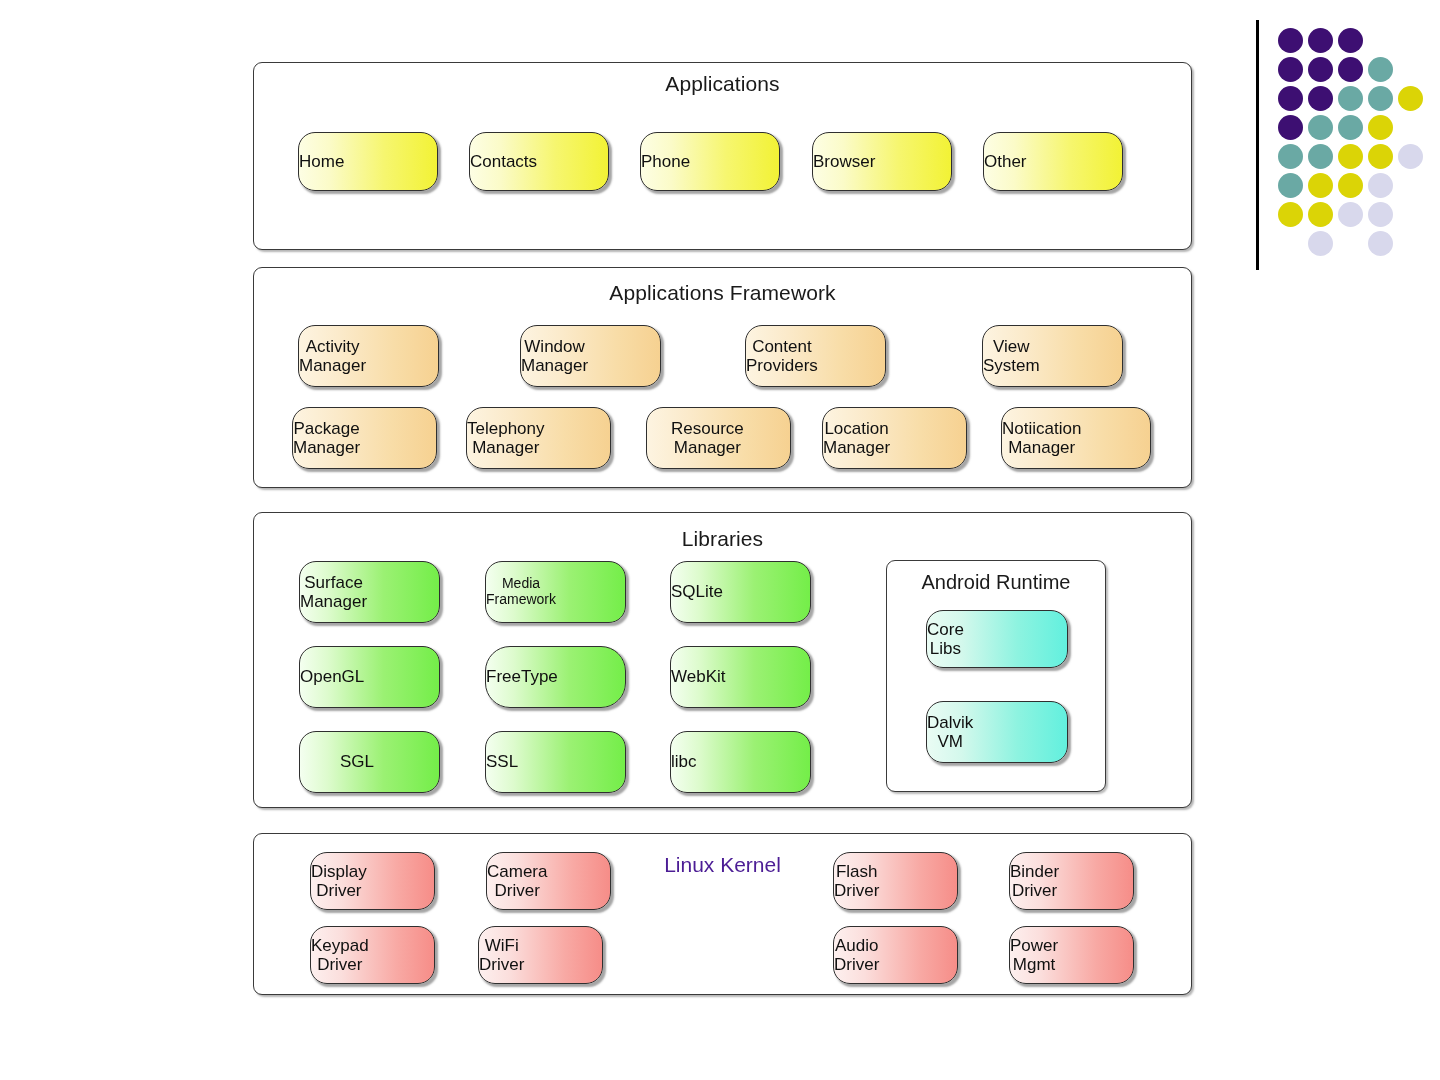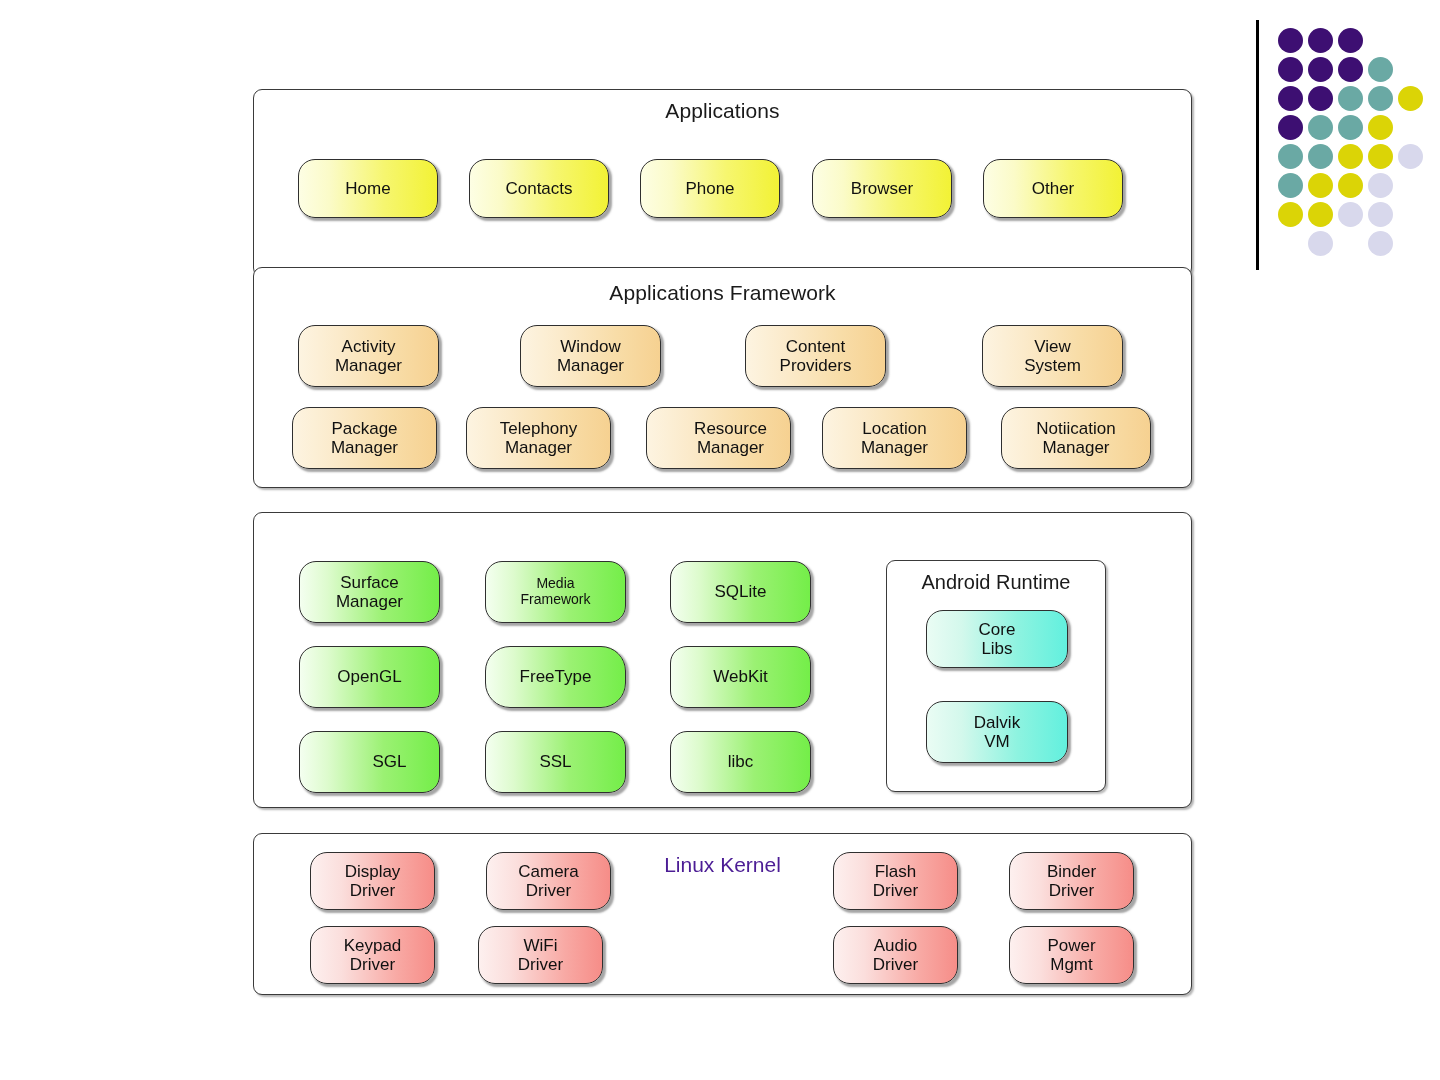--- a/index.html
+++ b/index.html
@@ -21,21 +21,21 @@
   .layer {
     position: absolute;
     left: 253px;
     width: 939px;
     box-sizing: border-box;
     background: #ffffff;
     border: 1.6px solid #3a3a3a;
     border-radius: 9px;
     box-shadow: 2px 2px 2px rgba(120,120,120,0.55);
   }
-  #layer-applications { top: 62px;  height: 188px; margin-top: 27px; }
+  #layer-applications { top: 62px;  height: 188px; }
   #layer-framework    { top: 267px; height: 221px; }
   #layer-libraries    { top: 512px; height: 296px; }
   #layer-kernel       { top: 833px; height: 162px; }
 
   .layer-title {
     position: absolute;
     width: 100%;
     text-align: center;
     font-size: 21px;
     letter-spacing: 0.1px;
@@ -58,21 +58,21 @@
   }
 
   
   .pill {
     position: absolute;
     box-sizing: border-box;
     border: 1.5px solid #2f2f2f;
     border-radius: 17px;
     display: flex;
     align-items: center;
-    justify-content: center;
+    justify-content: flex-start;
     text-align: center;
     line-height: 1.12;
     font-size: 17px;
     color: #101010;
     box-shadow: 2.5px 2.5px 2px rgba(105,105,105,0.6);
     user-select: none;
   }
   .pill.small-text { font-size: 14px; }
 
   
@@ -189,20 +189,21 @@
     </div>
   <div class="pill orange" style="left:568px; top:139px; width:145px; height:62px;">
       <span>Location<br>Manager</span>
     </div>
   <div class="pill orange" style="left:747px; top:139px; width:150px; height:62px;">
       <span>Notiication<br>Manager</span>
     </div>
 </div>
 
 <div class="layer" id="layer-libraries">
+  <div class="layer-title">Libraries</div>
 
   <div class="pill green" style="left:45px; top:48px;  width:141px; height:62px;">
       <span>Surface<br>Manager</span>
     </div>
   <div class="pill green" style="left:45px; top:133px; width:141px; height:62px;">
       <span>OpenGL</span>
     </div>
   <div class="pill green" style="left:45px; top:218px; width:141px; height:62px;padding-left:40px;">
       <span>SGL</span>
     </div>

